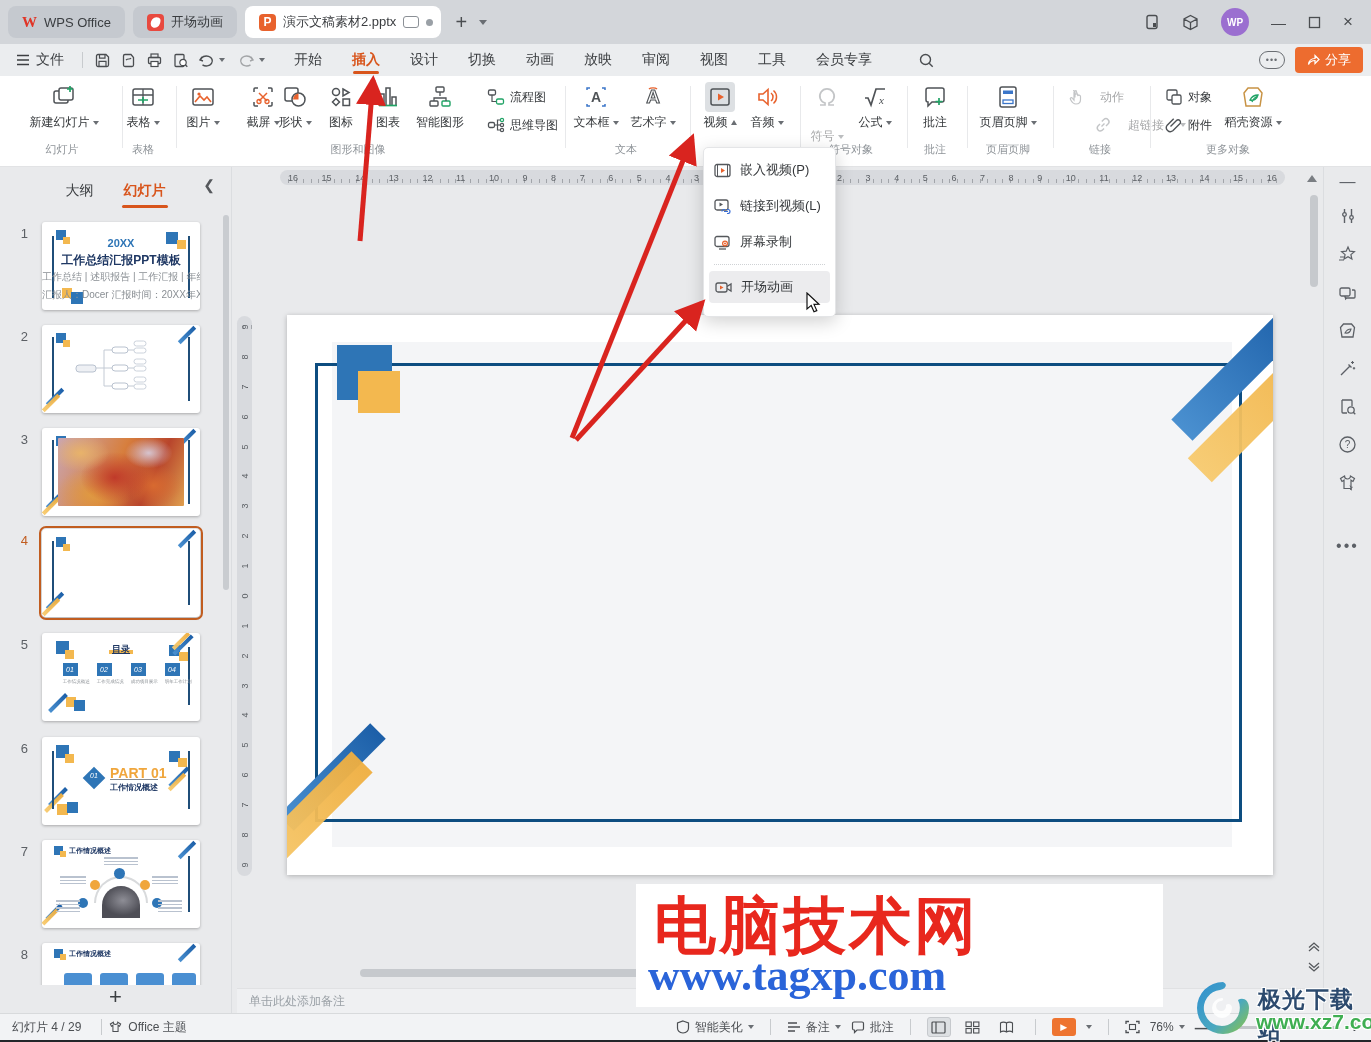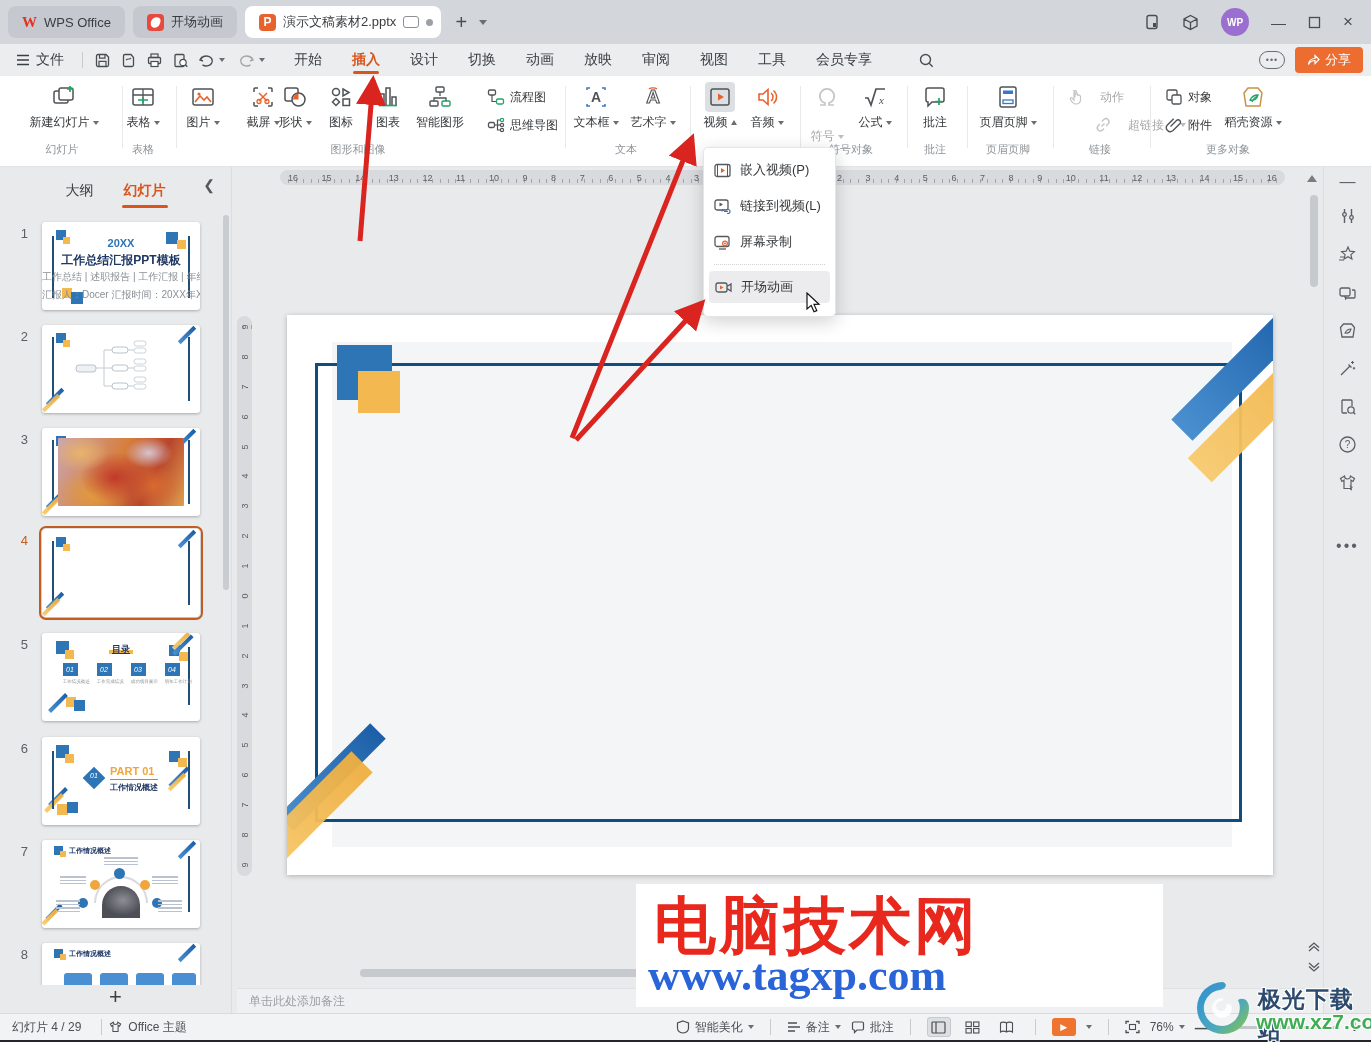--- a/index.html
+++ b/index.html
@@ -672,21 +672,21 @@
         <span class="msq-o" style="left:15px;bottom:10px;width:11px;height:11px;"></span>
         <span class="msq-b" style="left:25px;bottom:12px;width:11px;height:11px;"></span>
         <span class="mstripe st-blue" style="right:8px;top:38px;width:26px;height:4px;"></span>
         <span class="mstripe st-yel" style="right:12px;top:43px;width:22px;height:4px;"></span>
         <span class="mstripe st-blue" style="left:4px;bottom:26px;width:24px;height:4px;"></span>
         <span class="mstripe st-yel" style="left:0px;bottom:20px;width:24px;height:4px;"></span>
         <span class="mline" style="left:10px;top:14px;height:58px;"></span>
         <span class="mline" style="right:10px;top:14px;height:58px;"></span>
         <div style="position:absolute;left:44px;top:33px;width:16px;height:16px;background:#2e75b6;transform:rotate(45deg);"></div>
         <div style="position:absolute;left:42px;top:35px;width:20px;text-align:center;color:#fff;font-size:7px;font-style:italic;">01</div>
-        <div style="position:absolute;left:68px;top:28px;font-size:11px;font-weight:bold;color:#f0a63c;">PART 01</div>
+        <div style="position:absolute;left:68px;top:28px;font-size:14px;font-weight:bold;color:#f0a63c;">PART 01</div>
         <div style="position:absolute;left:68px;top:42px;font-size:8px;font-weight:bold;color:#1f3864;border-top:1px solid #8a8f94;padding-top:2px;">工作情况概述</div>
       </div>
 
       <span class="snum" style="top:632px;">7</span>
       <div class="thumb" style="top:628px;">
         <span class="msq-b" style="left:12px;top:6px;width:9px;height:9px;"></span>
         <span class="msq-o" style="left:18px;top:11px;width:6px;height:6px;"></span>
         <div style="position:absolute;left:27px;top:6px;font-size:7px;font-weight:bold;color:#1f3864;">工作情况概述</div>
         <span class="mstripe st-blue" style="right:2px;top:8px;width:22px;height:4px;"></span>
         <span class="mstripe st-blue" style="left:2px;bottom:14px;width:20px;height:4px;"></span>

